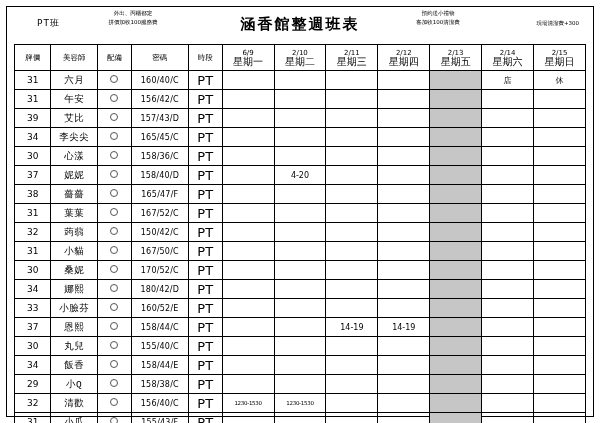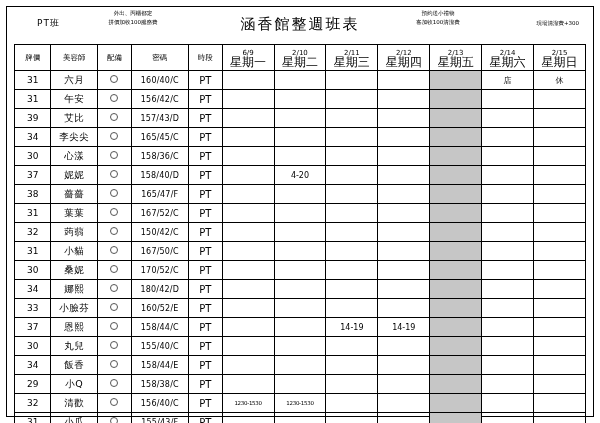--- a/index.html
+++ b/index.html
@@ -54,21 +54,21 @@
     text-align: center;
     width: 60px;
   }
   .hdr-title {
     position: absolute;
     left: 0;
     right: 0;
     top: 8px;
     text-align: center;
     font-size: 15px;
-    font-weight: normal;
+    font-weight: bold;
     letter-spacing: 2px;
     font-family: "DejaVu Serif", "Liberation Serif", serif;
   }
   .hdr-note2 {
     position: absolute;
     right: 120px;
     top: 2px;
     font-size: 5.5px;
     line-height: 9px;
     text-align: center;
@@ -111,33 +111,33 @@
     margin-top: 12px;
   }
   .c-price   { width: 28px; }
   .c-name    { width: 36px; font-size: 9px; }
   .c-equip   { width: 26px; }
   .c-pass    { width: 44px; }
   .c-shift   { width: 26px; }
   .c-day     { width: 40px; }
   .c-note    { width: 0; }
   .dayhdr-top { font-size: 7px; display:block; line-height: 9px;}
-  .dayhdr-bot { font-size: 12px; display:block; line-height: 9px;}
+  .dayhdr-bot { font-size: 10px; display:block; line-height: 9px; font-family: Liberation Mono, monospace;}
   .circle {
     display: inline-block;
     width: 8px;
     height: 8px;
     border: 1px solid #555;
     border-radius: 50%;
     box-sizing: border-box;
   }
   .price-cell { font-size: 9px; }
-  .name-cell  { font-size: 9.5px; letter-spacing: 0.5px; }
+  .name-cell  { font-size: 9.5px; letter-spacing: 0.5px; font-family: Liberation Mono, monospace; }
   .pass-cell  { font-size: 8px; letter-spacing: 0.2px; }
-  .shift-cell { font-size: 10px; }
+  .shift-cell { font-size: 13px; }
   .day-cell   { font-size: 8px; }
   .day-cell.small { font-size: 5.5px; letter-spacing: -0.3px;}
   .note-cell  {
     font-size: 6.5px;
     text-align: left;
     padding-left: 3px;
     letter-spacing: 0px;
   }
   .shaded { background: #c6c6c6; }
   .store-cell { font-size: 8px; }

